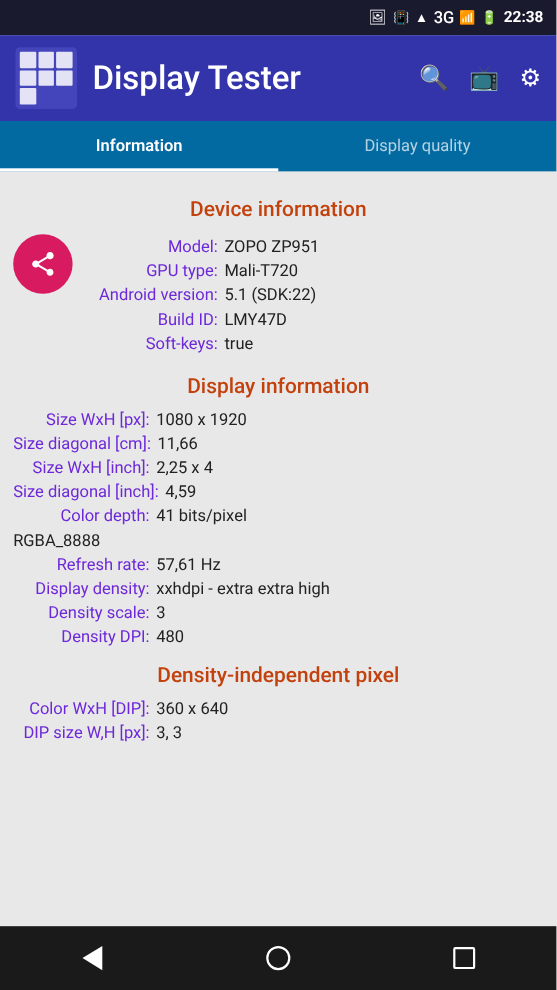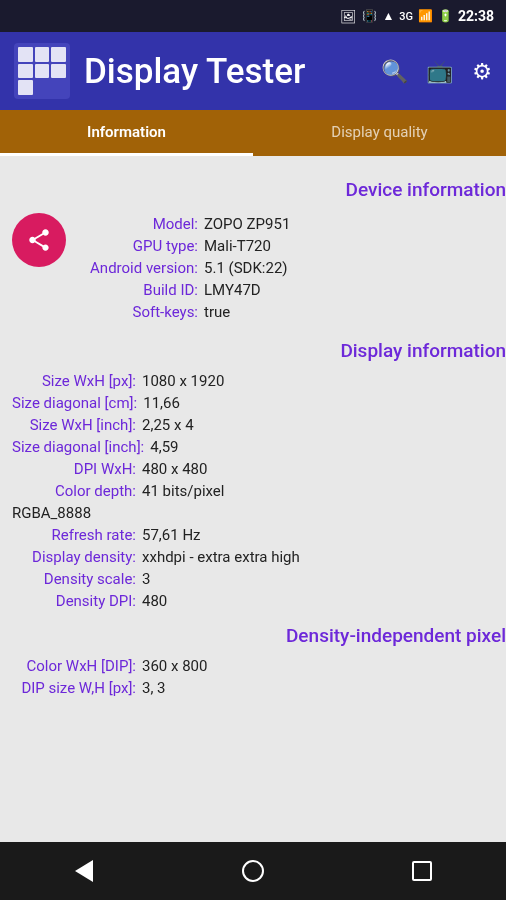--- a/index.html
+++ b/index.html
@@ -61,38 +61,38 @@
     .logo-cell {
       background: white;
       opacity: 0.85;
       border-radius: 1px;
     }
     .logo-cell.empty {
       background: transparent;
     }
     .app-title {
       color: white;
-      font-size: 35px;
+      font-size: 30px;
       font-weight: 500;
       flex: 1;
     }
     .app-bar-icons {
       display: flex;
       gap: 18px;
       align-items: center;
     }
     .app-bar-icon {
       color: white;
       font-size: 22px;
       cursor: pointer;
     }
 
     
     .tabs {
-      background: #a16207;
+      background: #0369a1;
       display: flex;
       height: 46px;
       flex-shrink: 0;
       justify-content: flex-end;
     }
     .tab {
       flex: 1;
       display: flex;
       align-items: center;
       justify-content: center;
@@ -111,22 +111,22 @@
 
     
     .content {
       flex: 1;
       background: #e8e8e8;
       overflow-y: auto;
       padding: 10px 0 10px 0;
     }
 
     .section-title {
-      text-align: right;
-      color: #6d28d9;
+      text-align: center;
+      color: #c2410c;
       font-size: 19px;
       font-weight: 500;
       margin: 12px 0 8px 0;
     }
 
     
     .share-row {
       display: flex;
       align-items: flex-start;
       padding: 4px 12px;
@@ -212,21 +212,21 @@
     }
   </style>
 </head>
 <body>
 
 <div class="status-bar">
   <span>🖼</span>
   <div class="status-icons">
     <span style="font-size:12px;">📳</span>
     <span style="font-size:12px;">▲</span>
-    <span style="font-size:11px;">3G</span>
+    <span style="font-size:15px;">3G</span>
     <span style="font-size:12px;">📶</span>
     <span style="font-size:12px;">🔋</span>
     <span class="status-time">22:38</span>
   </div>
 </div>
 
 <div class="app-bar">
   <div class="app-logo">
     <div class="logo-cell"></div>
     <div class="logo-cell"></div>
@@ -302,24 +302,20 @@
     </div>
     <div class="info-row">
       <span class="info-label">Size WxH [inch]:</span>
       <span class="info-value">2,25 x 4</span>
     </div>
     <div class="info-row">
       <span class="info-label">Size diagonal [inch]:</span>
       <span class="info-value">4,59</span>
     </div>
     <div class="info-row">
-      <span class="info-label">DPI WxH:</span>
-      <span class="info-value">480 x 480</span>
-    </div>
-    <div class="info-row">
       <span class="info-label">Color depth:</span>
       <span class="info-value">41 bits/pixel</span>
     </div>
     <div class="info-row">
       <span class="info-value">RGBA_8888</span>
     </div>
     <div class="info-row">
       <span class="info-label">Refresh rate:</span>
       <span class="info-value">57,61 Hz</span>
     </div>
@@ -335,21 +331,21 @@
       <span class="info-label">Density DPI:</span>
       <span class="info-value">480</span>
     </div>
   </div>
 
   <div class="section-title">Density-independent pixel</div>
 
   <div class="section-rows">
     <div class="info-row">
       <span class="info-label">Color WxH [DIP]:</span>
-      <span class="info-value">360 x 800</span>
+      <span class="info-value">360 x 640</span>
     </div>
     <div class="info-row">
       <span class="info-label">DIP size W,H [px]:</span>
       <span class="info-value">3, 3</span>
     </div>
   </div>
 
 </div>
 
 <div class="bottom-nav">

